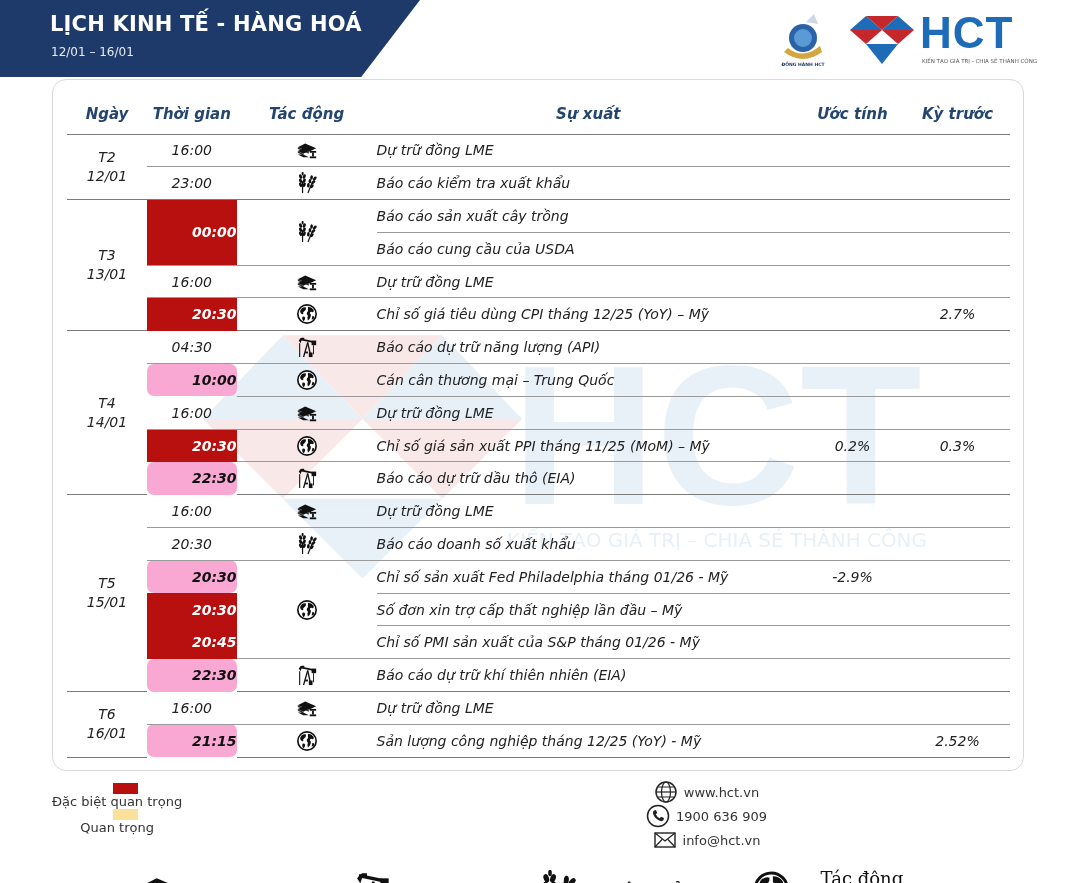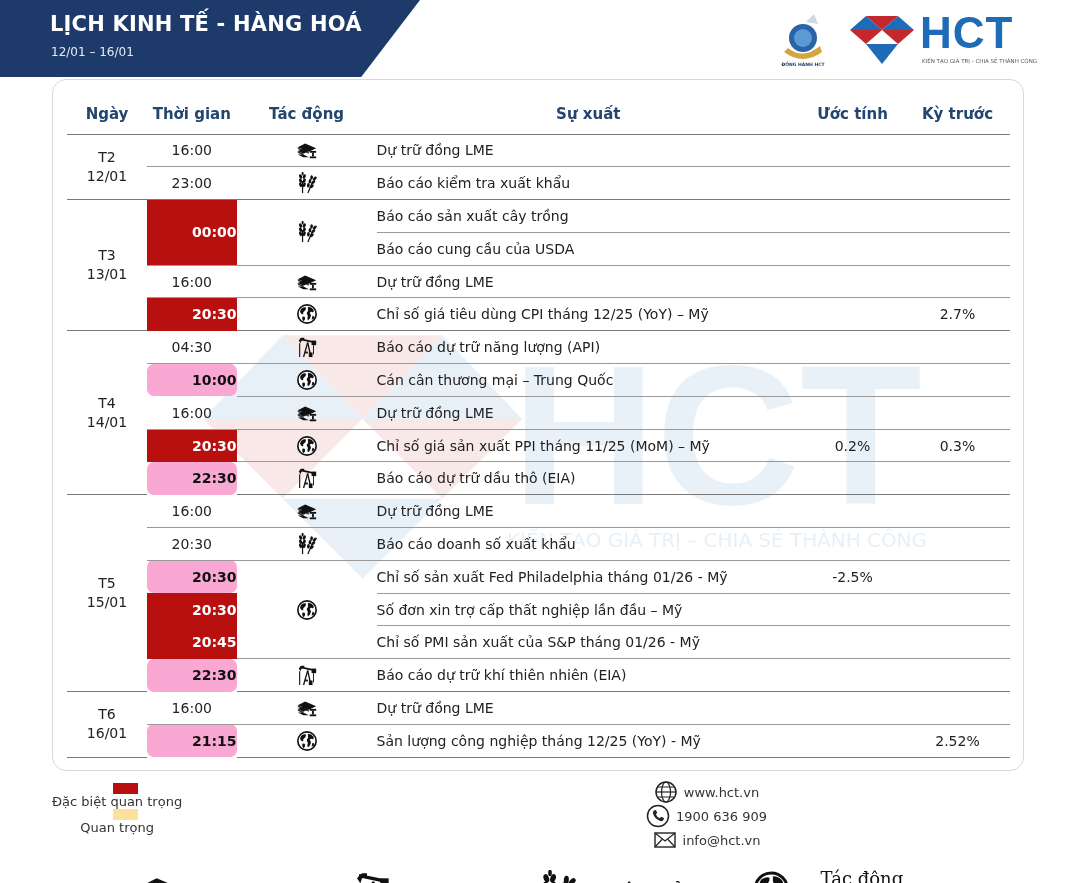--- a/index.html
+++ b/index.html
@@ -15,21 +15,21 @@
   .logo-hct { position: absolute; left: 850px; top: 14px; width: 180px; height: 58px; }
   .logo-hct .hct-text { position: absolute; left: 70px; top: -6px; font-family: "Liberation Sans", sans-serif; font-weight: bold; font-size: 44px; color: #1e6bb8; letter-spacing: 1px; }
   .logo-hct .hct-tag { position: absolute; left: 72px; top: 44px; font-size: 5.5px; color: #555; white-space: nowrap; }
 
   
   .card { position: absolute; left: 52px; top: 79px; width: 972px; height: 692px; border: 1px solid #d9d9d9; border-radius: 14px; background: #fff; overflow: hidden; }
 
   
   .watermark { position: absolute; left: 0; top: 0; width: 100%; height: 100%; pointer-events: none; }
 
-  table.cal { position: absolute; left: 14px; top: 14px; width: 943px; border-collapse: collapse; z-index: 2; }
+  table.cal { position: absolute; left: 14px; top: 14px; width: 943px; border-collapse: collapse; z-index: 2; font-style: italic; }
   table.cal th { font-size: 15px; font-weight: bold; color: #24456f; height: 40px; border-bottom: 1.5px solid #7a7a7a; text-align: center; }
   table.cal td { font-size: 14px; height: 32.8px; text-align: center; color: #222; }
   td.c-time { width: 81px; }
   td.c-day { width: 80px; line-height: 19px; vertical-align: middle; }
   td.c-impact { width: 140px; }
   td.c-event { text-align: left !important; padding-left: 0; }
   td.c-est, td.c-prev { width: 105px; }
   tr.row td.c-time, tr.row td.c-impact, tr.row td.c-event, tr.row td.c-est, tr.row td.c-prev { border-bottom: 1px solid #9a9a9a; }
   tr.day-end td { border-bottom: 1.5px solid #7a7a7a !important; }
   td.c-day { border-bottom: 1.5px solid #7a7a7a; }
@@ -227,21 +227,21 @@
         <td class="c-event">Báo cáo doanh số xuất khẩu</td>
         <td class="c-est"></td>
         <td class="c-prev"></td>
       </tr>
       <tr class="row">
         <td class="c-time imp">20:30</td>
         <td class="c-impact" rowspan="3" style="border-bottom:1px solid #9a9a9a"><svg class="icon" viewBox="0 0 24 24">
               <use href="#ico-globe"></use>
             </svg></td>
         <td class="c-event">Chỉ số sản xuất Fed Philadelphia tháng 01/26 - Mỹ</td>
-        <td class="c-est">-2.5%</td>
+        <td class="c-est">-2.9%</td>
         <td class="c-prev"></td>
       </tr>
       <tr class="row">
         <td class="c-time crit">20:30</td>
         <td class="c-event">Số đơn xin trợ cấp thất nghiệp lần đầu – Mỹ</td>
         <td class="c-est"></td>
         <td class="c-prev"></td>
       </tr>
       <tr class="row">
         <td class="c-time crit">20:45</td>

